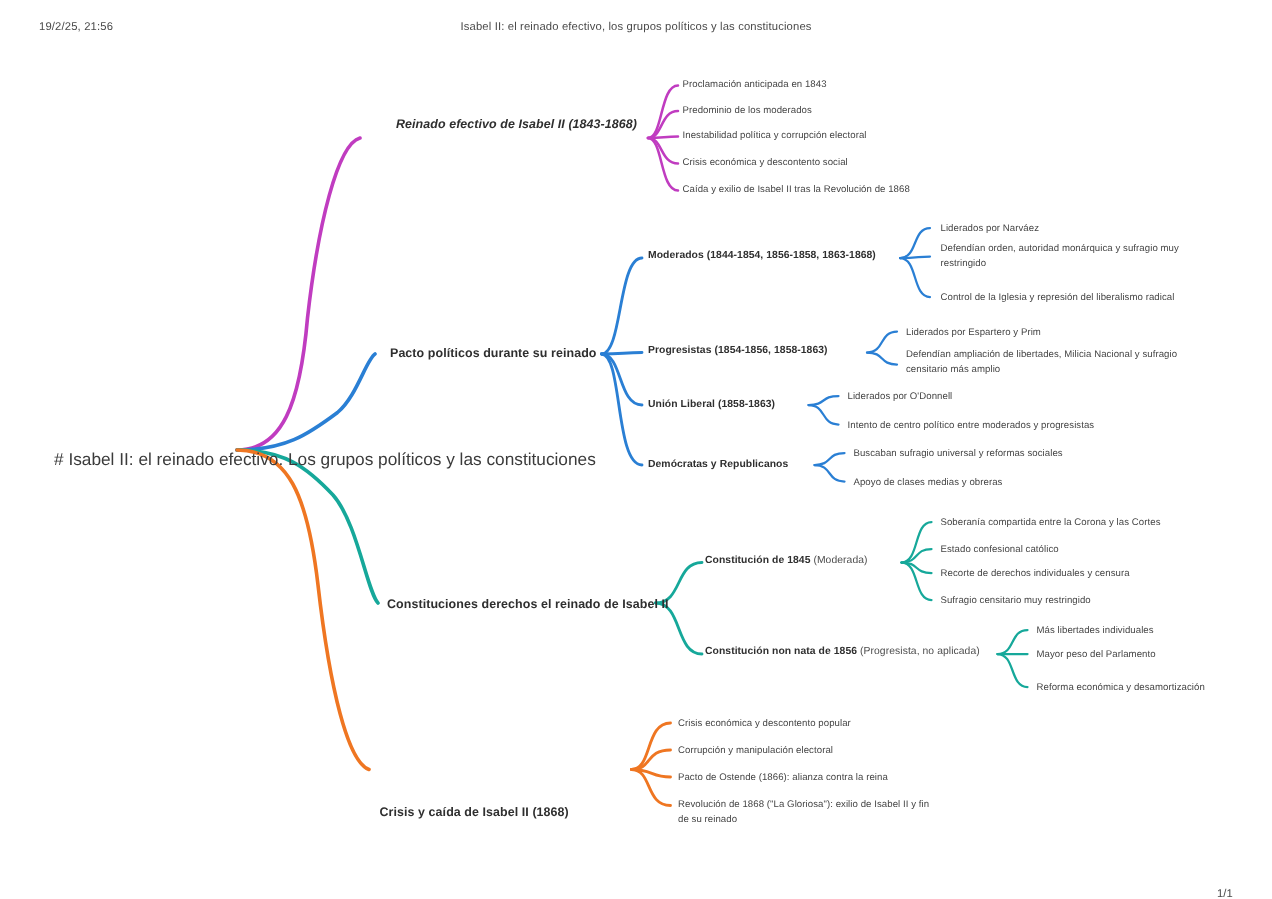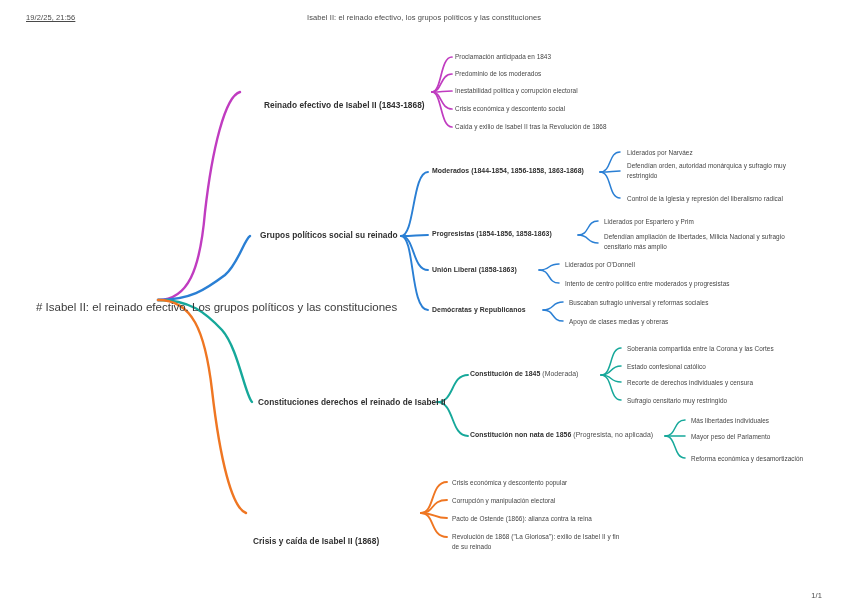--- a/index.html
+++ b/index.html
@@ -20,21 +20,21 @@
   }
 
   
   .print-meta {
     position: absolute;
     font-size: 7.5px;
     color: #4a4a4a;
     white-space: nowrap;
     letter-spacing: 0.1px;
   }
-  #hdr-date  { left: 26px;  top: 13px; text-decoration: underline; }
+  #hdr-date  { left: 26px;  top: 13px; }
   #hdr-title { left: 50%;   top: 13px; transform: translateX(-50%); }
   #ftr-url   { left: 26px;  top: 571px; }
   #ftr-page  { right: 26px; top: 571px; margin-top: 20px; }
 
   
   #links {
     position: absolute;
     left: 0; top: 0;
     width: 848px; height: 599px;
     pointer-events: none;
@@ -133,29 +133,29 @@
     <path d="M665,436 C 677,436 673,458 685,458" stroke="#16a89a" stroke-width="1.5"></path>
 
     <path d="M421,513 C 435,513 430,482 447,482" stroke="#ef7622" stroke-width="1.9"></path>
     <path d="M421,513 C 435,513 430,500 447,500" stroke="#ef7622" stroke-width="1.9"></path>
     <path d="M421,513 C 435,513 434,518 447,518" stroke="#ef7622" stroke-width="1.9"></path>
     <path d="M421,513 C 435,513 430,537 447,537" stroke="#ef7622" stroke-width="1.9"></path>
   </svg>
 
   <div class="node root" style="left:36px; top:299px;"># Isabel II: el reinado efectivo. Los grupos políticos y las constituciones</div>
 
-  <div class="node branch" style="left:264px; top:100px;">Reinado efectivo de Isabel II (1843-1868)</div>
+  <div class="node branch" style="left:264px; top:77px;font-style:italic;">Reinado efectivo de Isabel II (1843-1868)</div>
 
   <div class="node leaf" style="left:455px; top:52px;">Proclamación anticipada en 1843</div>
   <div class="node leaf" style="left:455px; top:69px;">Predominio de los moderados</div>
   <div class="node leaf" style="left:455px; top:86px;">Inestabilidad política y corrupción electoral</div>
   <div class="node leaf" style="left:455px; top:104px;">Crisis económica y descontento social</div>
   <div class="node leaf" style="left:455px; top:122px;">Caída y exilio de Isabel II tras la Revolución de 1868</div>
 
-  <div class="node branch" style="left:260px; top:230px;">Grupos políticos social su reinado</div>
+  <div class="node branch" style="left:260px; top:230px;">Pacto políticos durante su reinado</div>
 
   <div class="node sub" style="left:432px; top:167px;">Moderados (1844-1854, 1856-1858, 1863-1868)</div>
   <div class="node leaf" style="left:627px; top:148px;">Liderados por Narváez</div>
   <div class="node leaf wrap" style="left:627px; top:161px; width:172px;">Defendían orden, autoridad monárquica y sufragio muy restringido</div>
   <div class="node leaf" style="left:627px; top:194px;">Control de la Iglesia y represión del liberalismo radical</div>
 
   <div class="node sub" style="left:432px; top:230px;">Progresistas (1854-1856, 1858-1863)</div>
   <div class="node leaf" style="left:604px; top:217px;">Liderados por Espartero y Prim</div>
   <div class="node leaf wrap" style="left:604px; top:232px; width:182px;">Defendían ampliación de libertades, Milicia Nacional y sufragio censitario más amplio</div>
 

